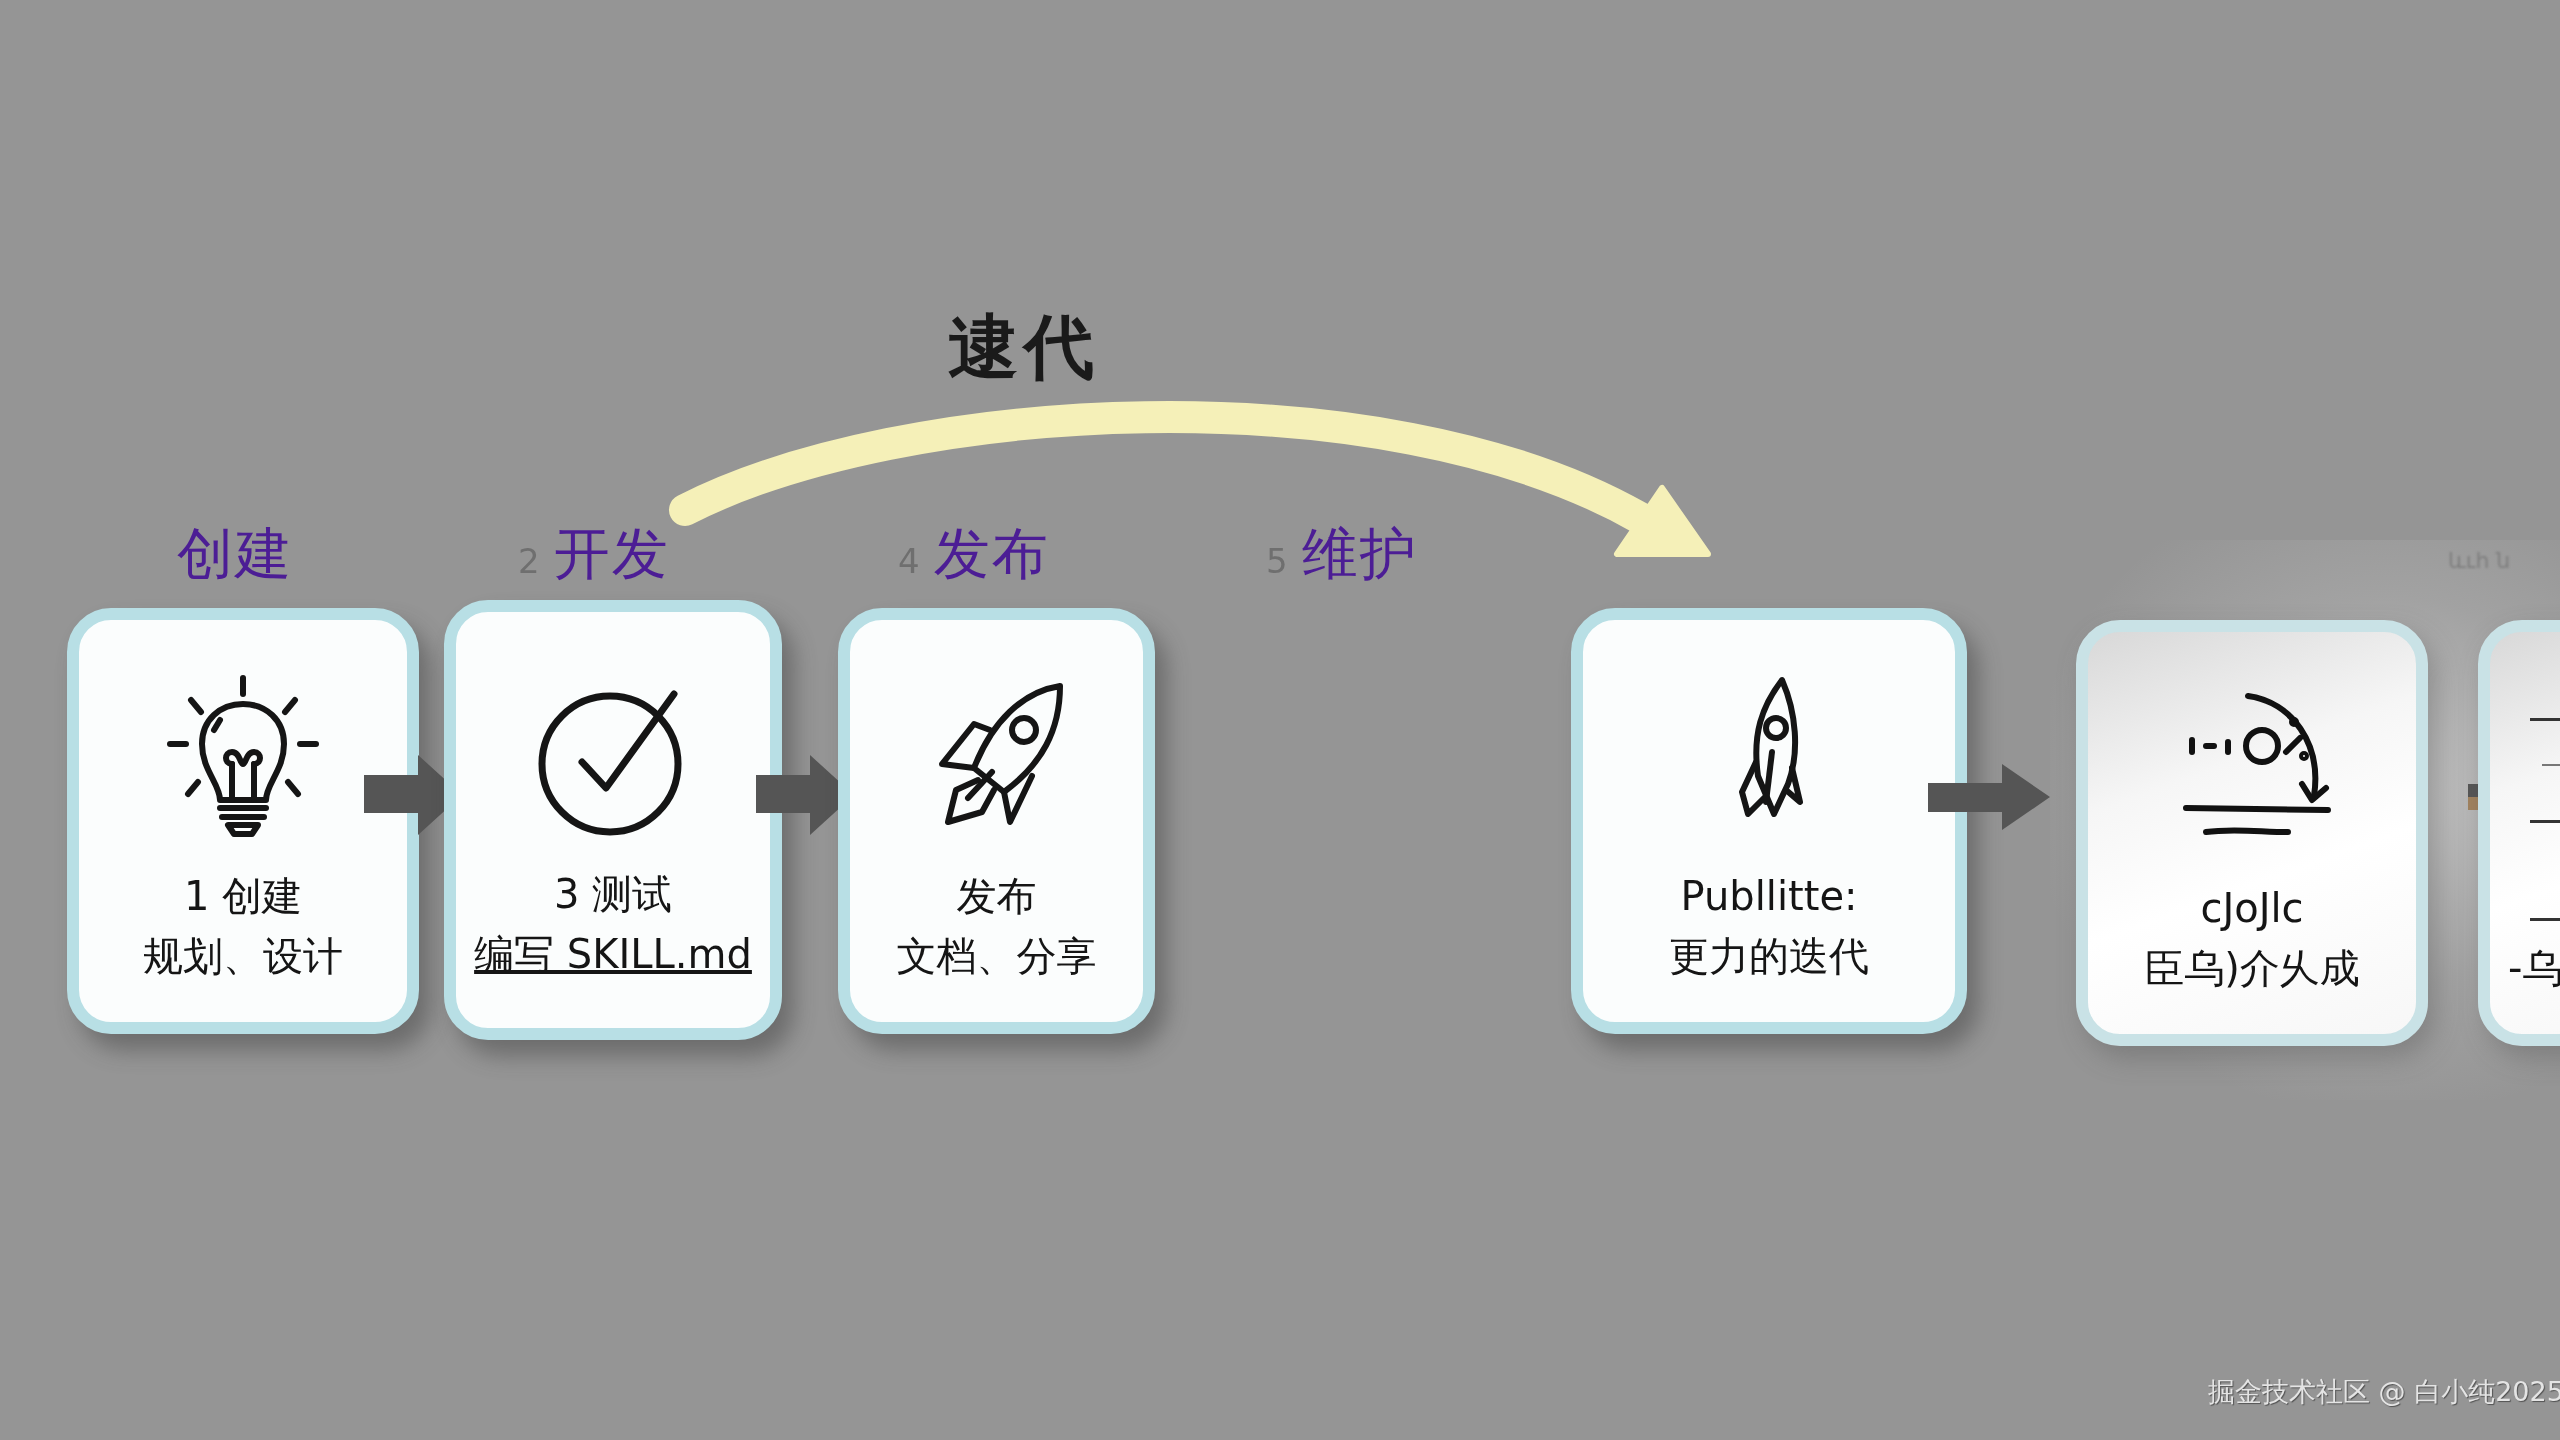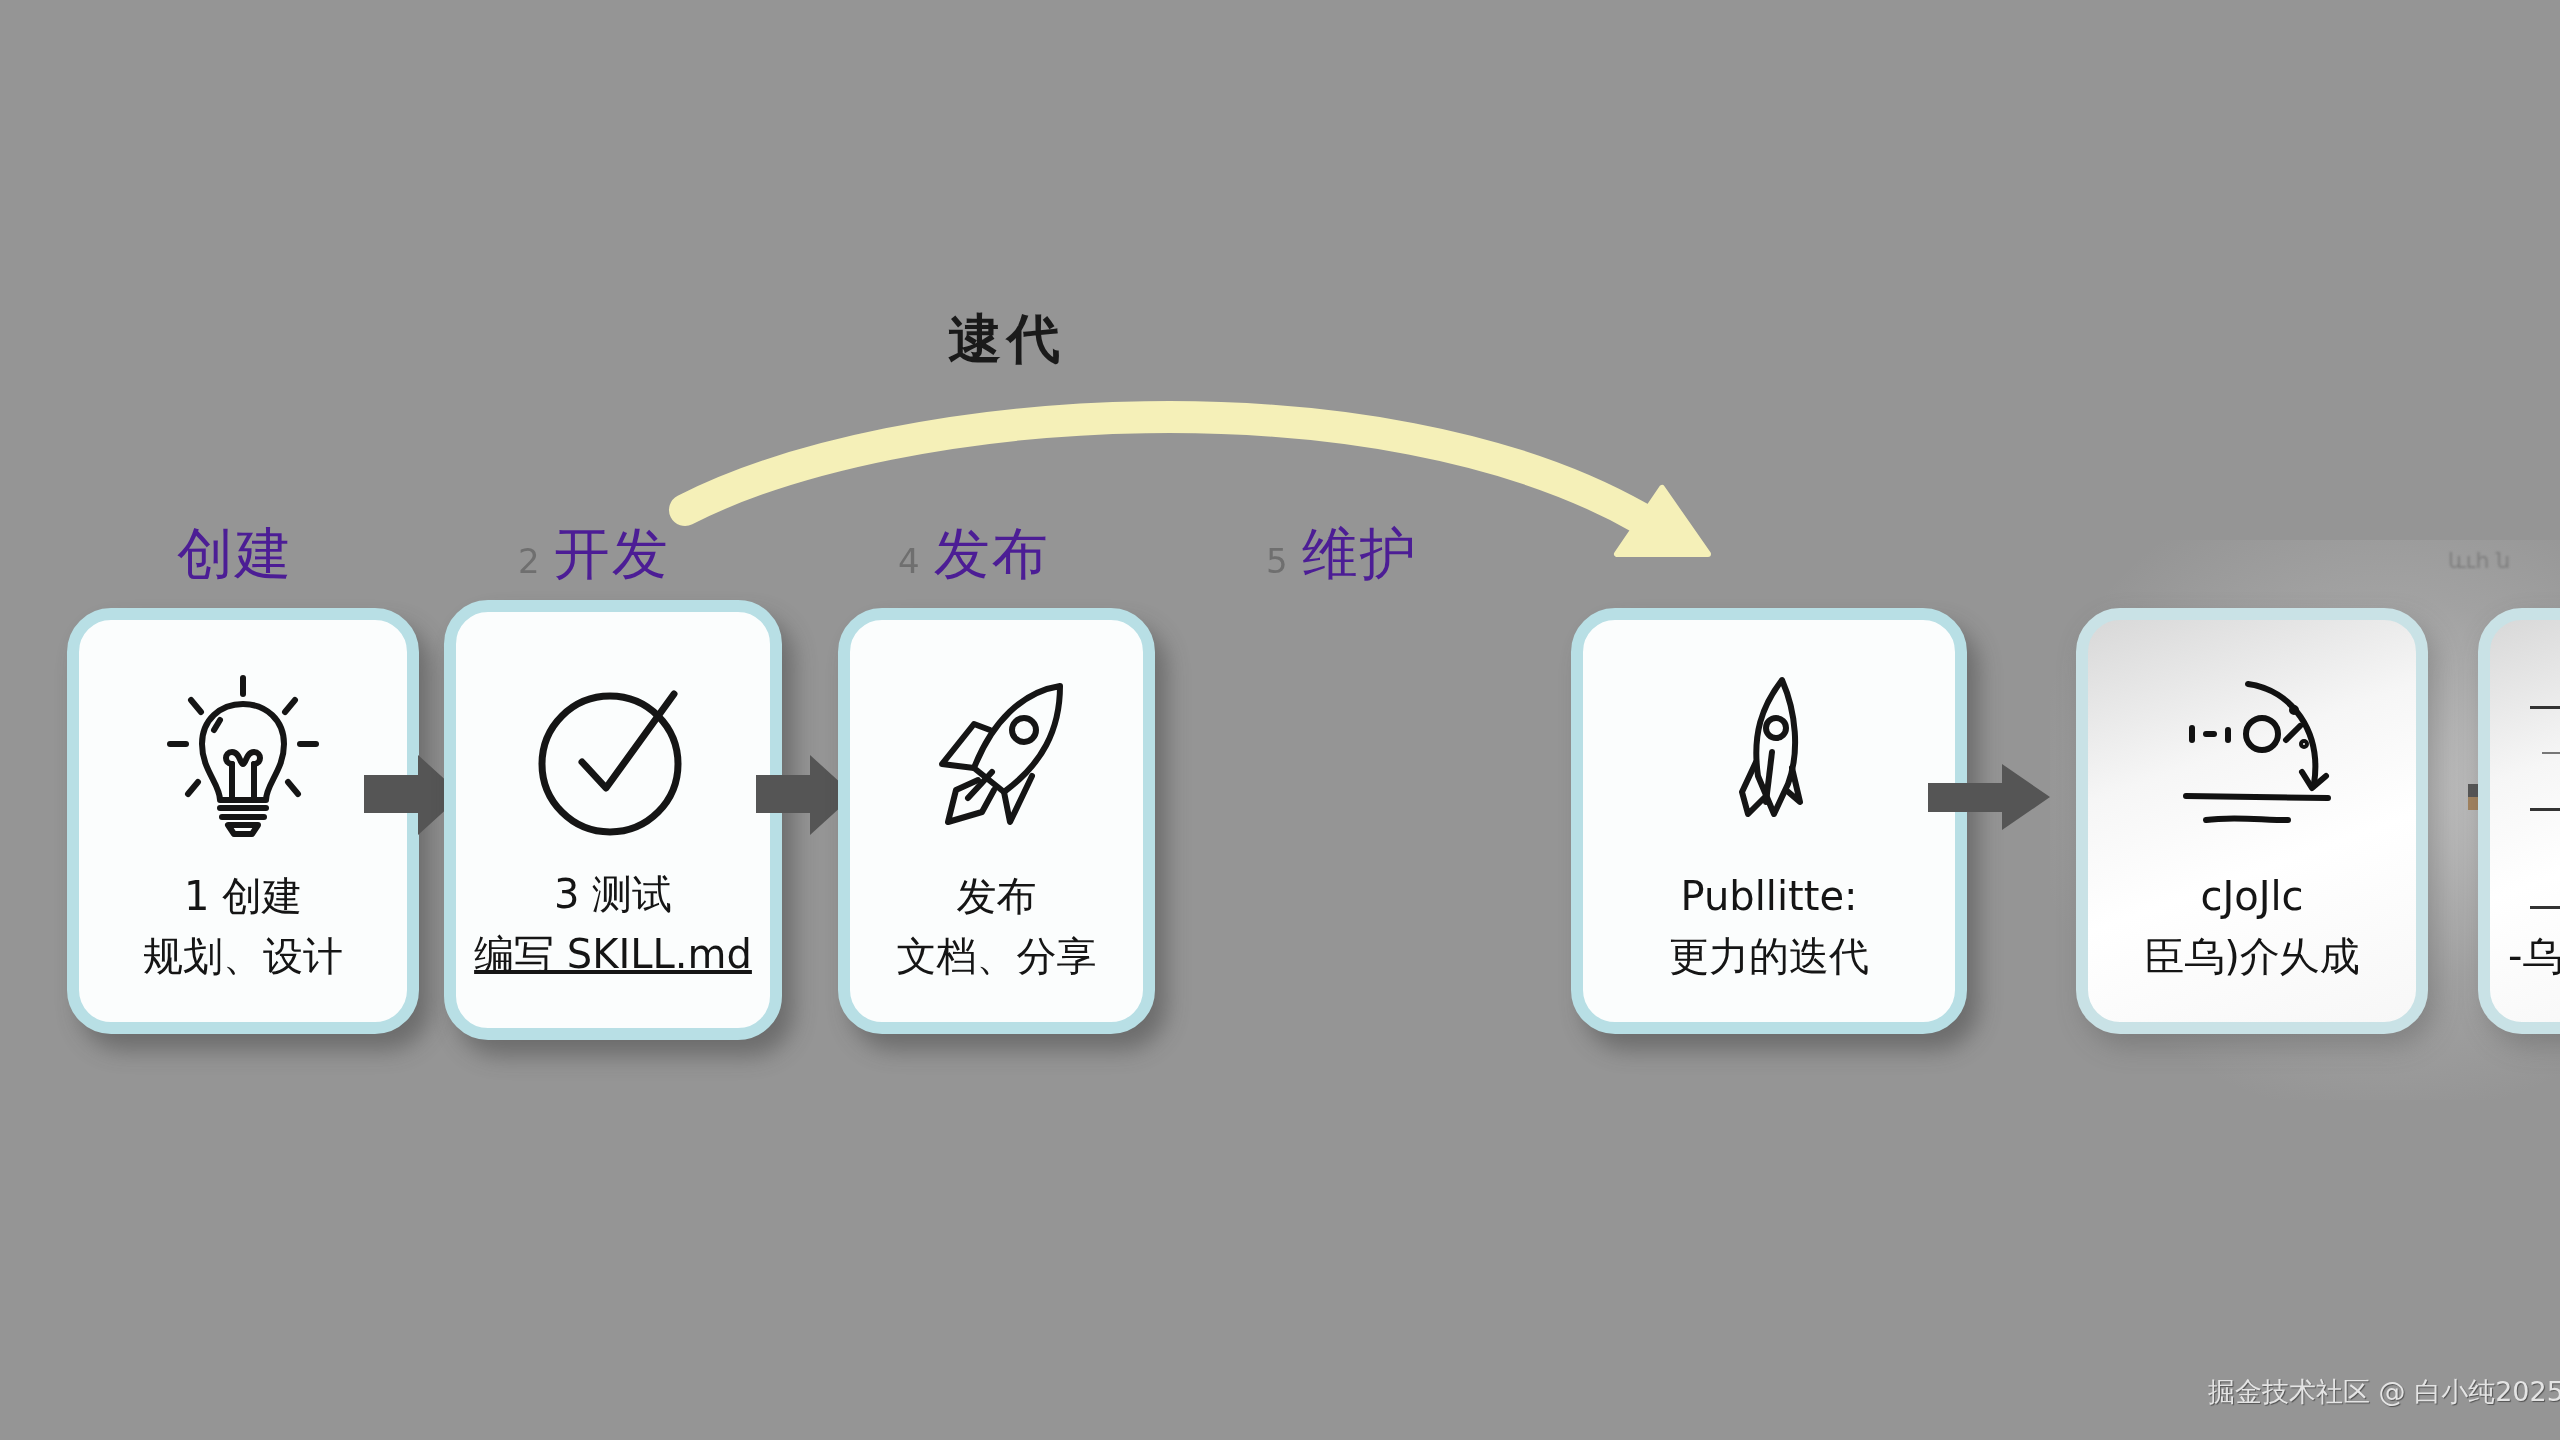--- a/index.html
+++ b/index.html
@@ -8,37 +8,38 @@
     background: #959595;
     font-family: "DejaVu Sans", sans-serif;
   }
   .canvas { position: absolute; left: 0; top: 0; width: 2560px; height: 1440px; }
   .bg-glow {
     position: absolute; left: 2050px; top: 540px; width: 560px; height: 560px;
     background: radial-gradient(ellipse at 60% 45%, rgba(235,235,235,0.55) 0%, rgba(200,200,200,0.25) 45%, rgba(149,149,149,0) 75%);
   }
   .overlay { position: absolute; left: 0; top: 0; width: 2560px; height: 1440px; }
   .title {
-    position: absolute; left: 948px; top: 312px; font-size: 53px; font-weight: bold;
+    position: absolute; left: 948px; top: 312px; font-size: 70px; font-weight: bold;
     color: #1a1a1a; letter-spacing: 6px; line-height: 1;
   }
   .stage-label { position: absolute; top: 522px; height: 60px; display: flex; align-items: flex-end; line-height: 1; }
   .stage-num { font-size: 34px; color: #6f6f6f; margin-right: 14px; margin-bottom: 4px; }
   .stage-text { font-size: 56px; font-weight: normal; color: #4c1d95; letter-spacing: 2px; }
 
   .card {
     position: absolute; top: 608px; height: 426px; box-sizing: border-box;
     background: #fbfdfd; border: 12px solid #b8dfe5; border-radius: 44px;
     box-shadow: 12px 16px 22px rgba(60,60,60,0.45);
   }
   .card.blur {
     border-color: #c9e2e6;
     background: linear-gradient(160deg, #d8d8d8 0%, #f6f6f6 35%, #ffffff 60%, #f7f7f7 100%);
     box-shadow: 8px 12px 26px rgba(80,80,80,0.35);
     filter: blur(0.6px);
+    margin-top: 12px;
   }
   .card-icon { position: absolute; left: 50%; top: 52px; transform: translateX(-50%); width: 170px; height: 170px; }
   .card-icon svg { width: 100%; height: 100%; display: block; }
   .card-line1, .card-line2 {
     position: absolute; left: 0; right: 0; text-align: center; color: #151515;
     font-size: 40px; line-height: 1; white-space: nowrap;
   }
   .card-line1 { top: 256px; }
   .card-line2 { top: 316px; }
 

